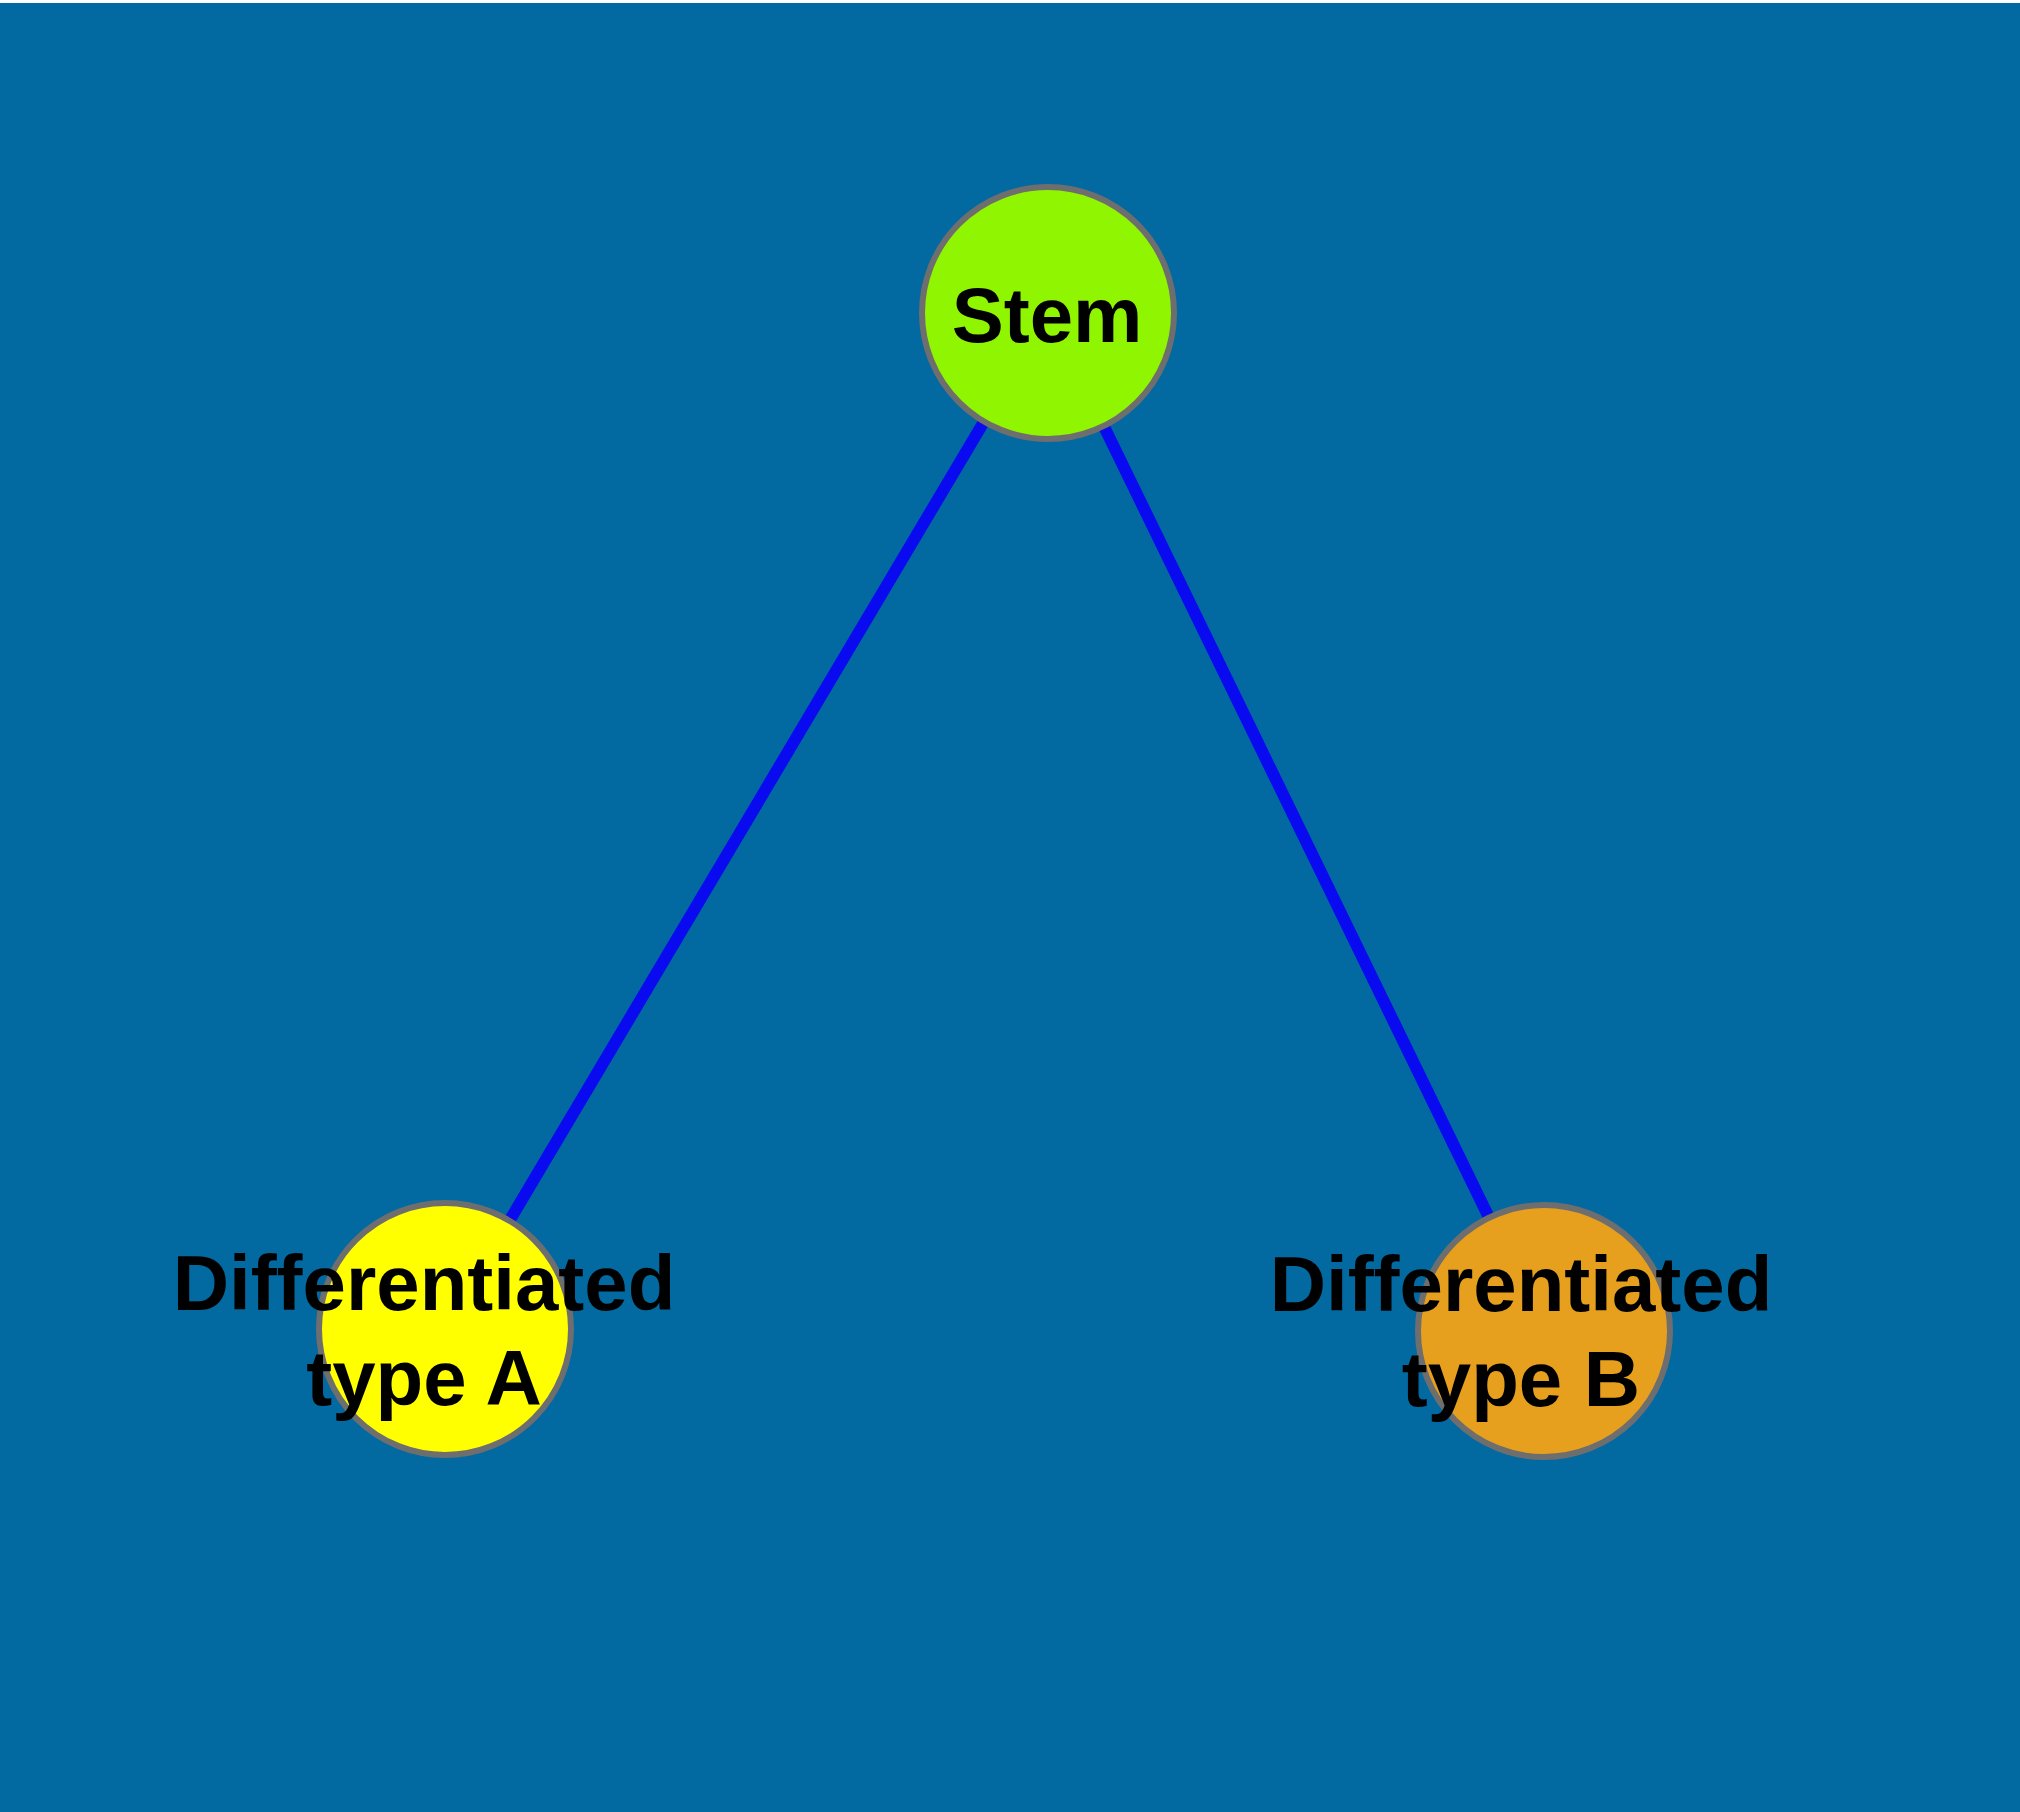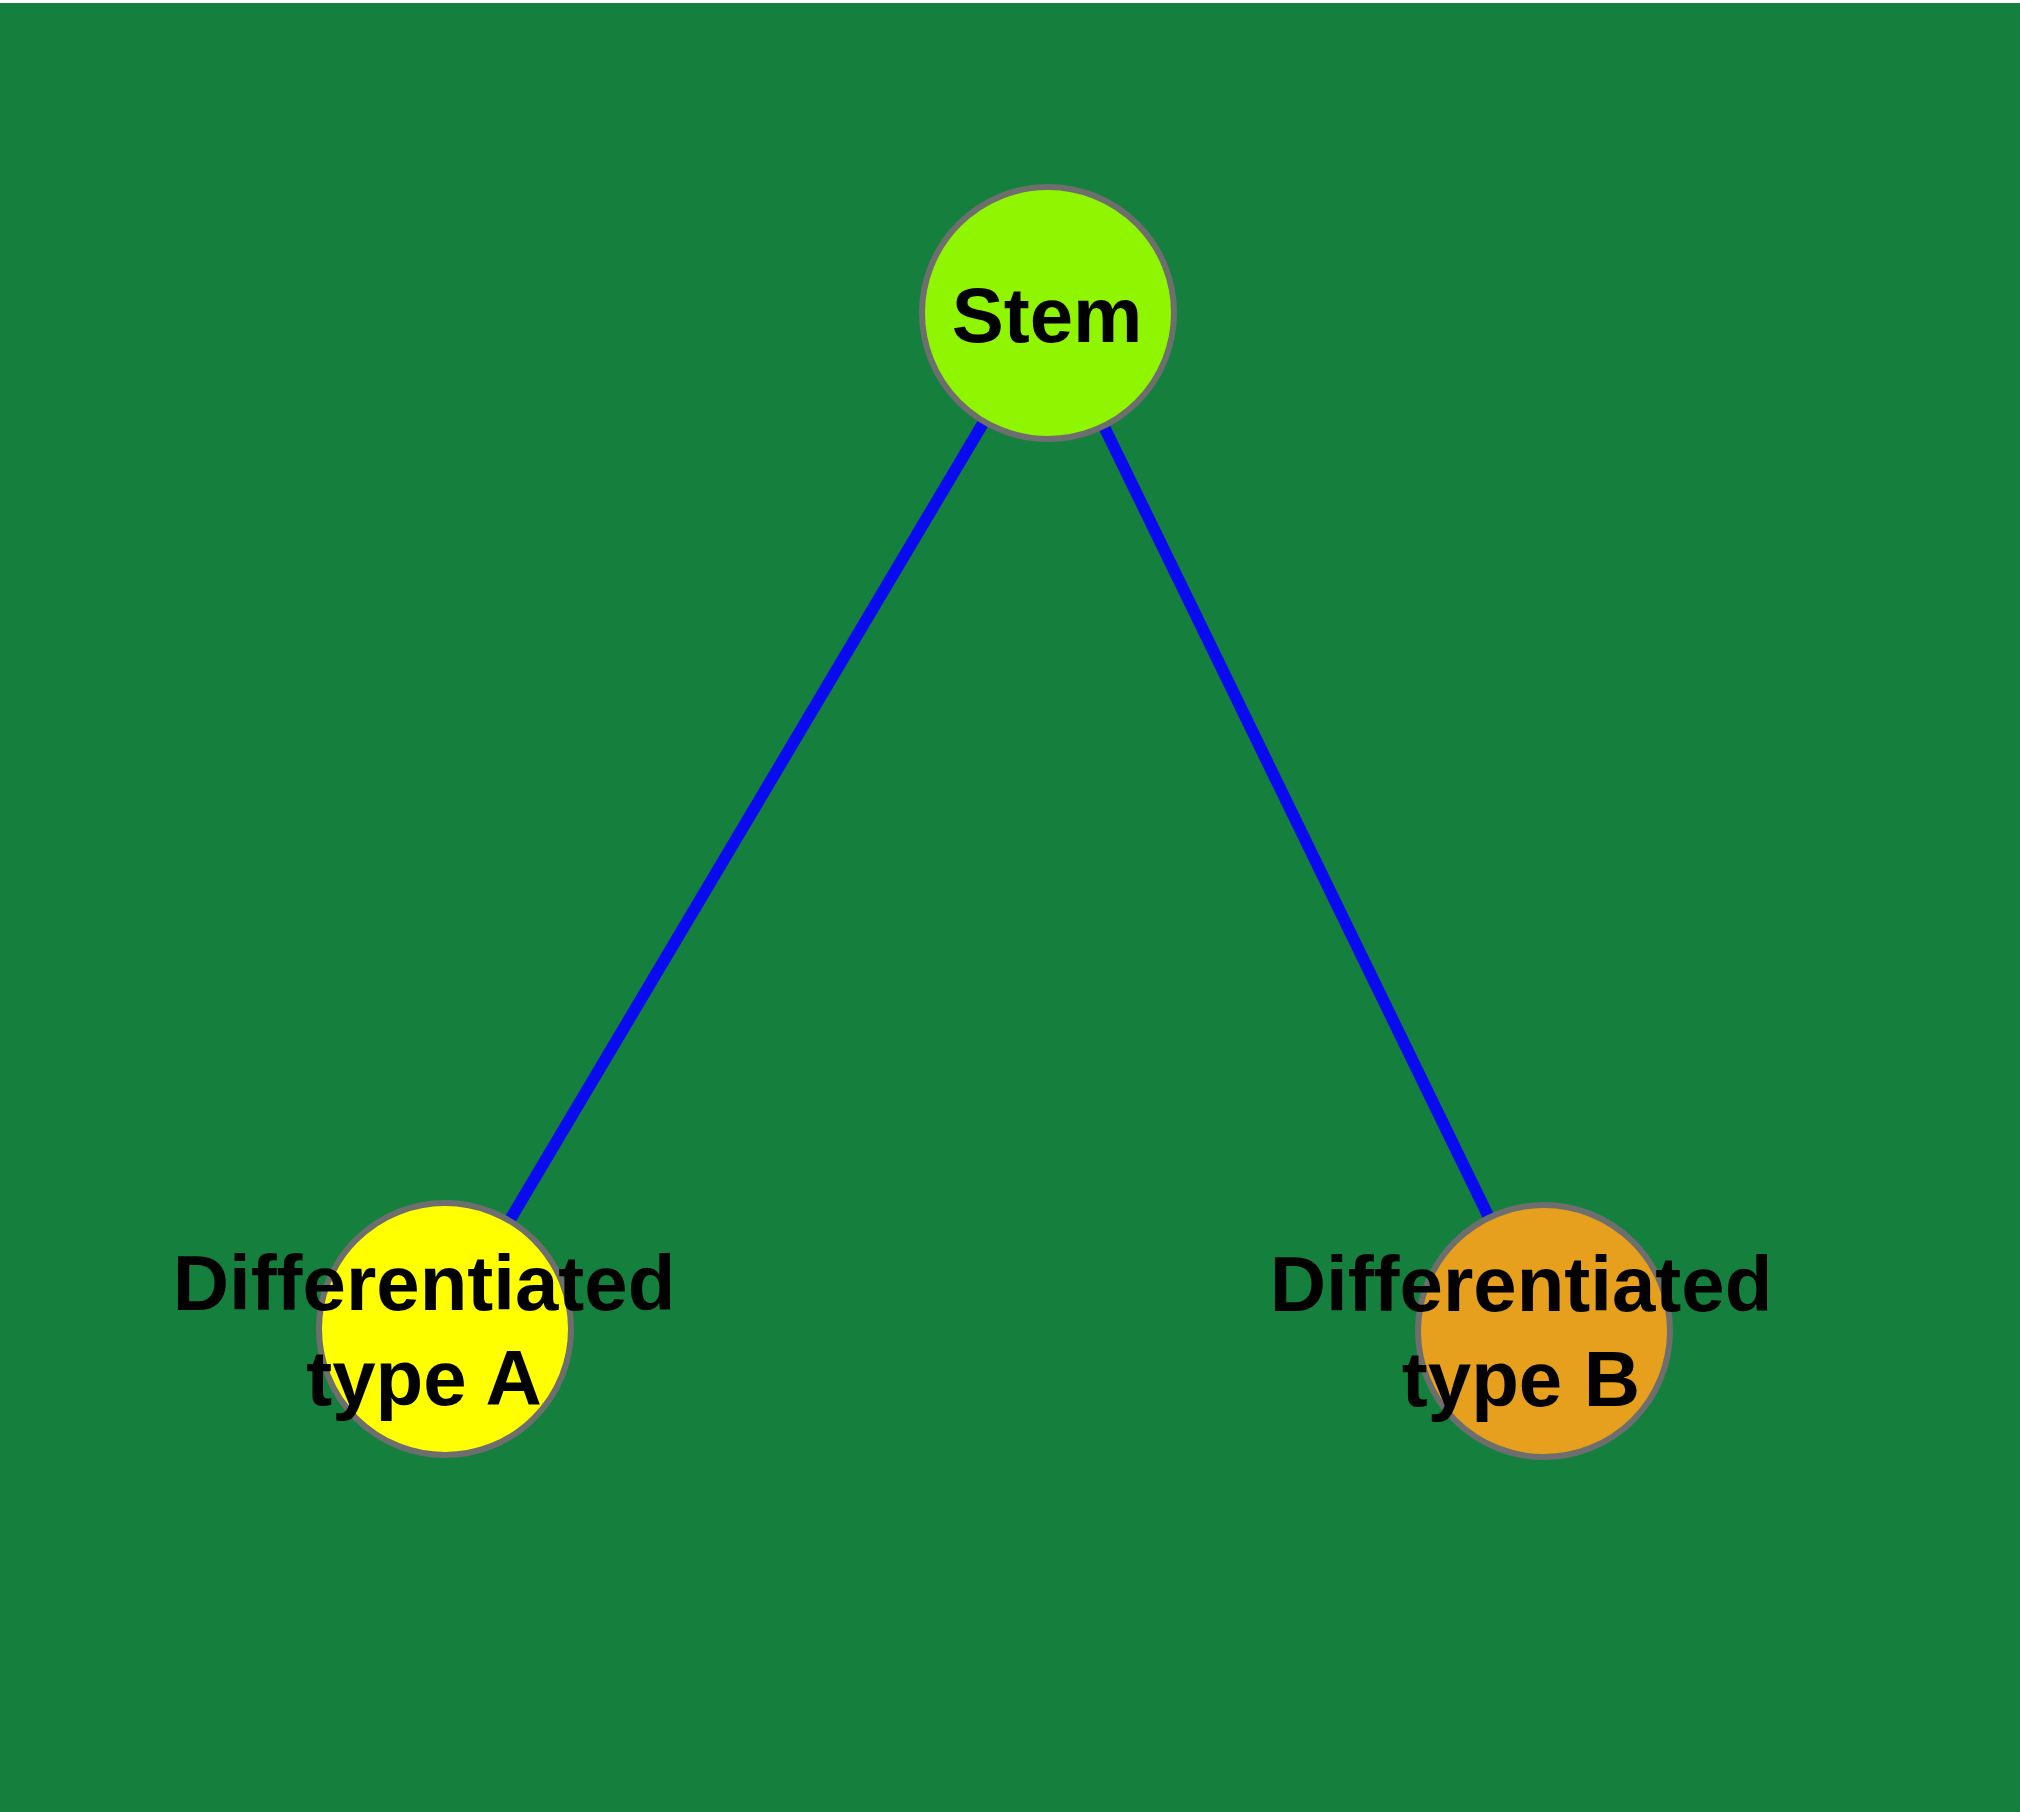--- a/index.html
+++ b/index.html
@@ -65,21 +65,21 @@
     z-index: 3;
     pointer-events: none;
   }
   .label-stem   { left: 1047px; top: 315px;  }
   .label-diff-a { left: 424px;  top: 1331px; }
   .label-diff-b { left: 1521px; top: 1332px; }
 </style>
 </head>
 <body>
 
-<div class="canvas" style="background-color: #15803d;">
+<div class="canvas" style="background-color: #0369a1;">
 
   <div class="top-edge" style="background-color: rgb(255, 255, 255);"></div>
 
   <svg class="edges" width="2021" height="1812" viewBox="0 0 2384 2138">
     <line x1="1237" y1="369" x2="525" y2="1568" style="stroke: rgb(10, 10, 240);"></line>
     <line x1="1237" y1="369" x2="1822" y2="1571" style="stroke: rgb(10, 10, 240);"></line>
   </svg>
 
   <div class="node node-stem" style="background-color: rgb(144, 245, 0);"></div>
 

